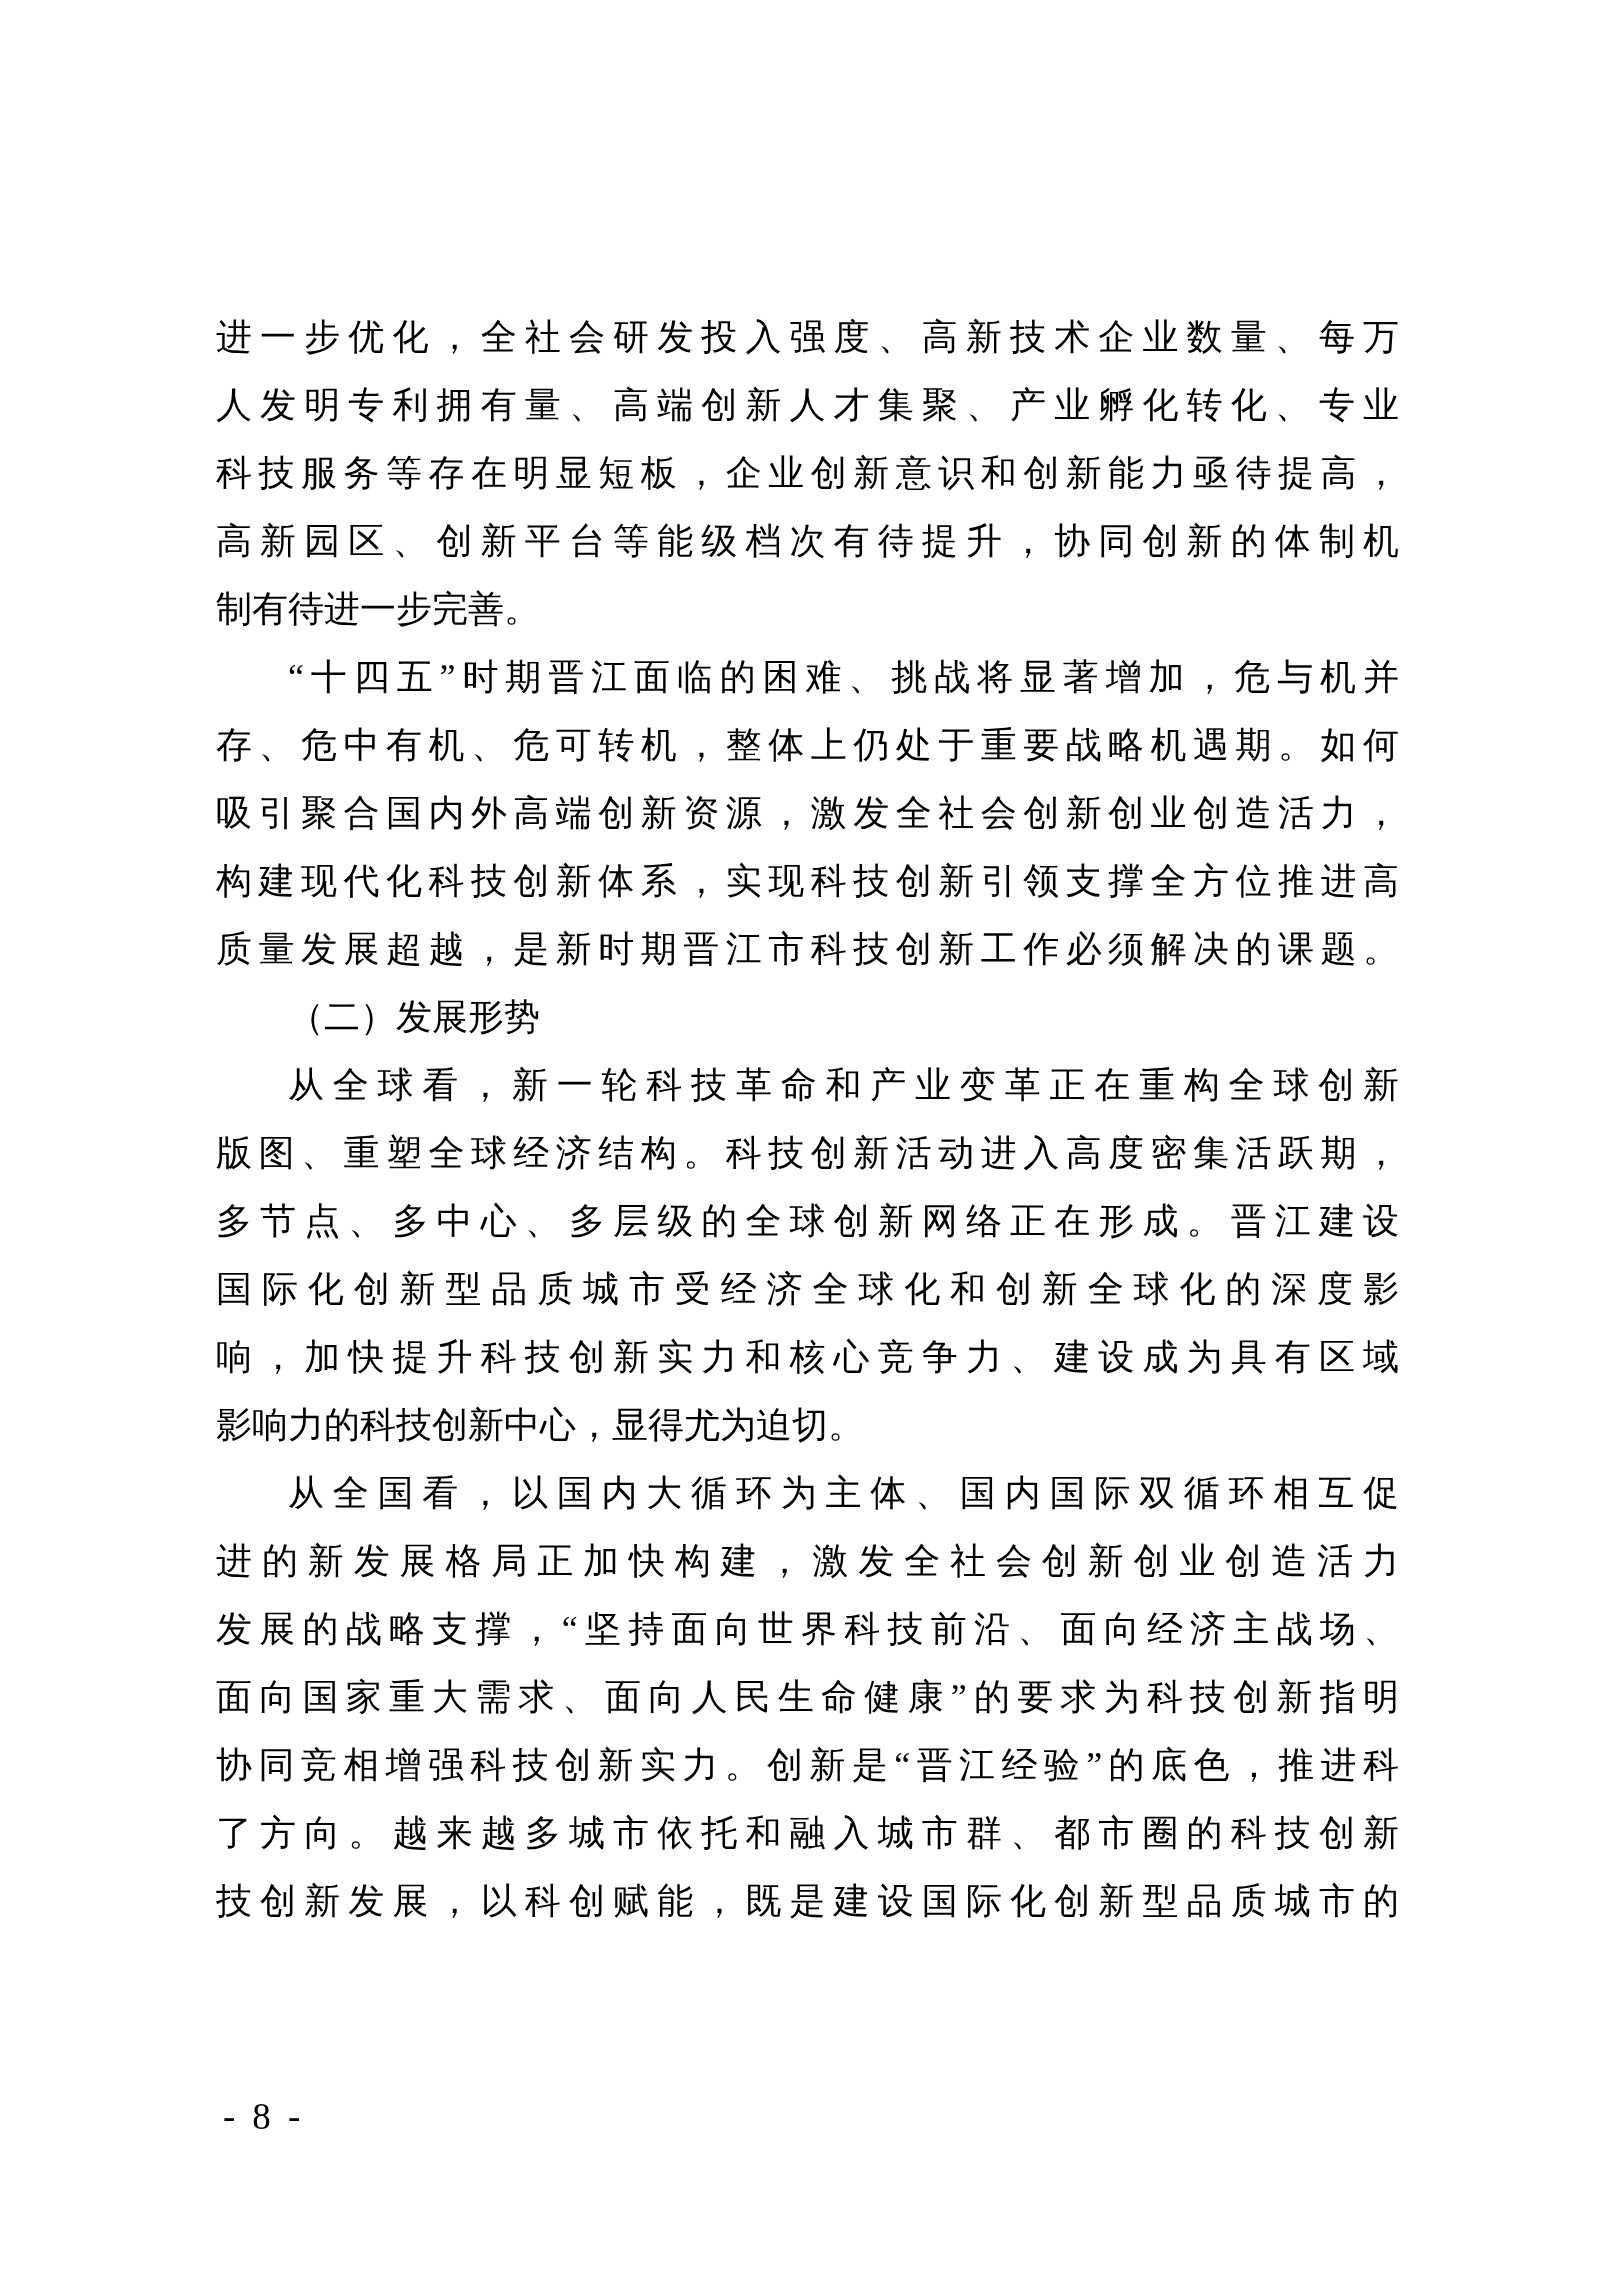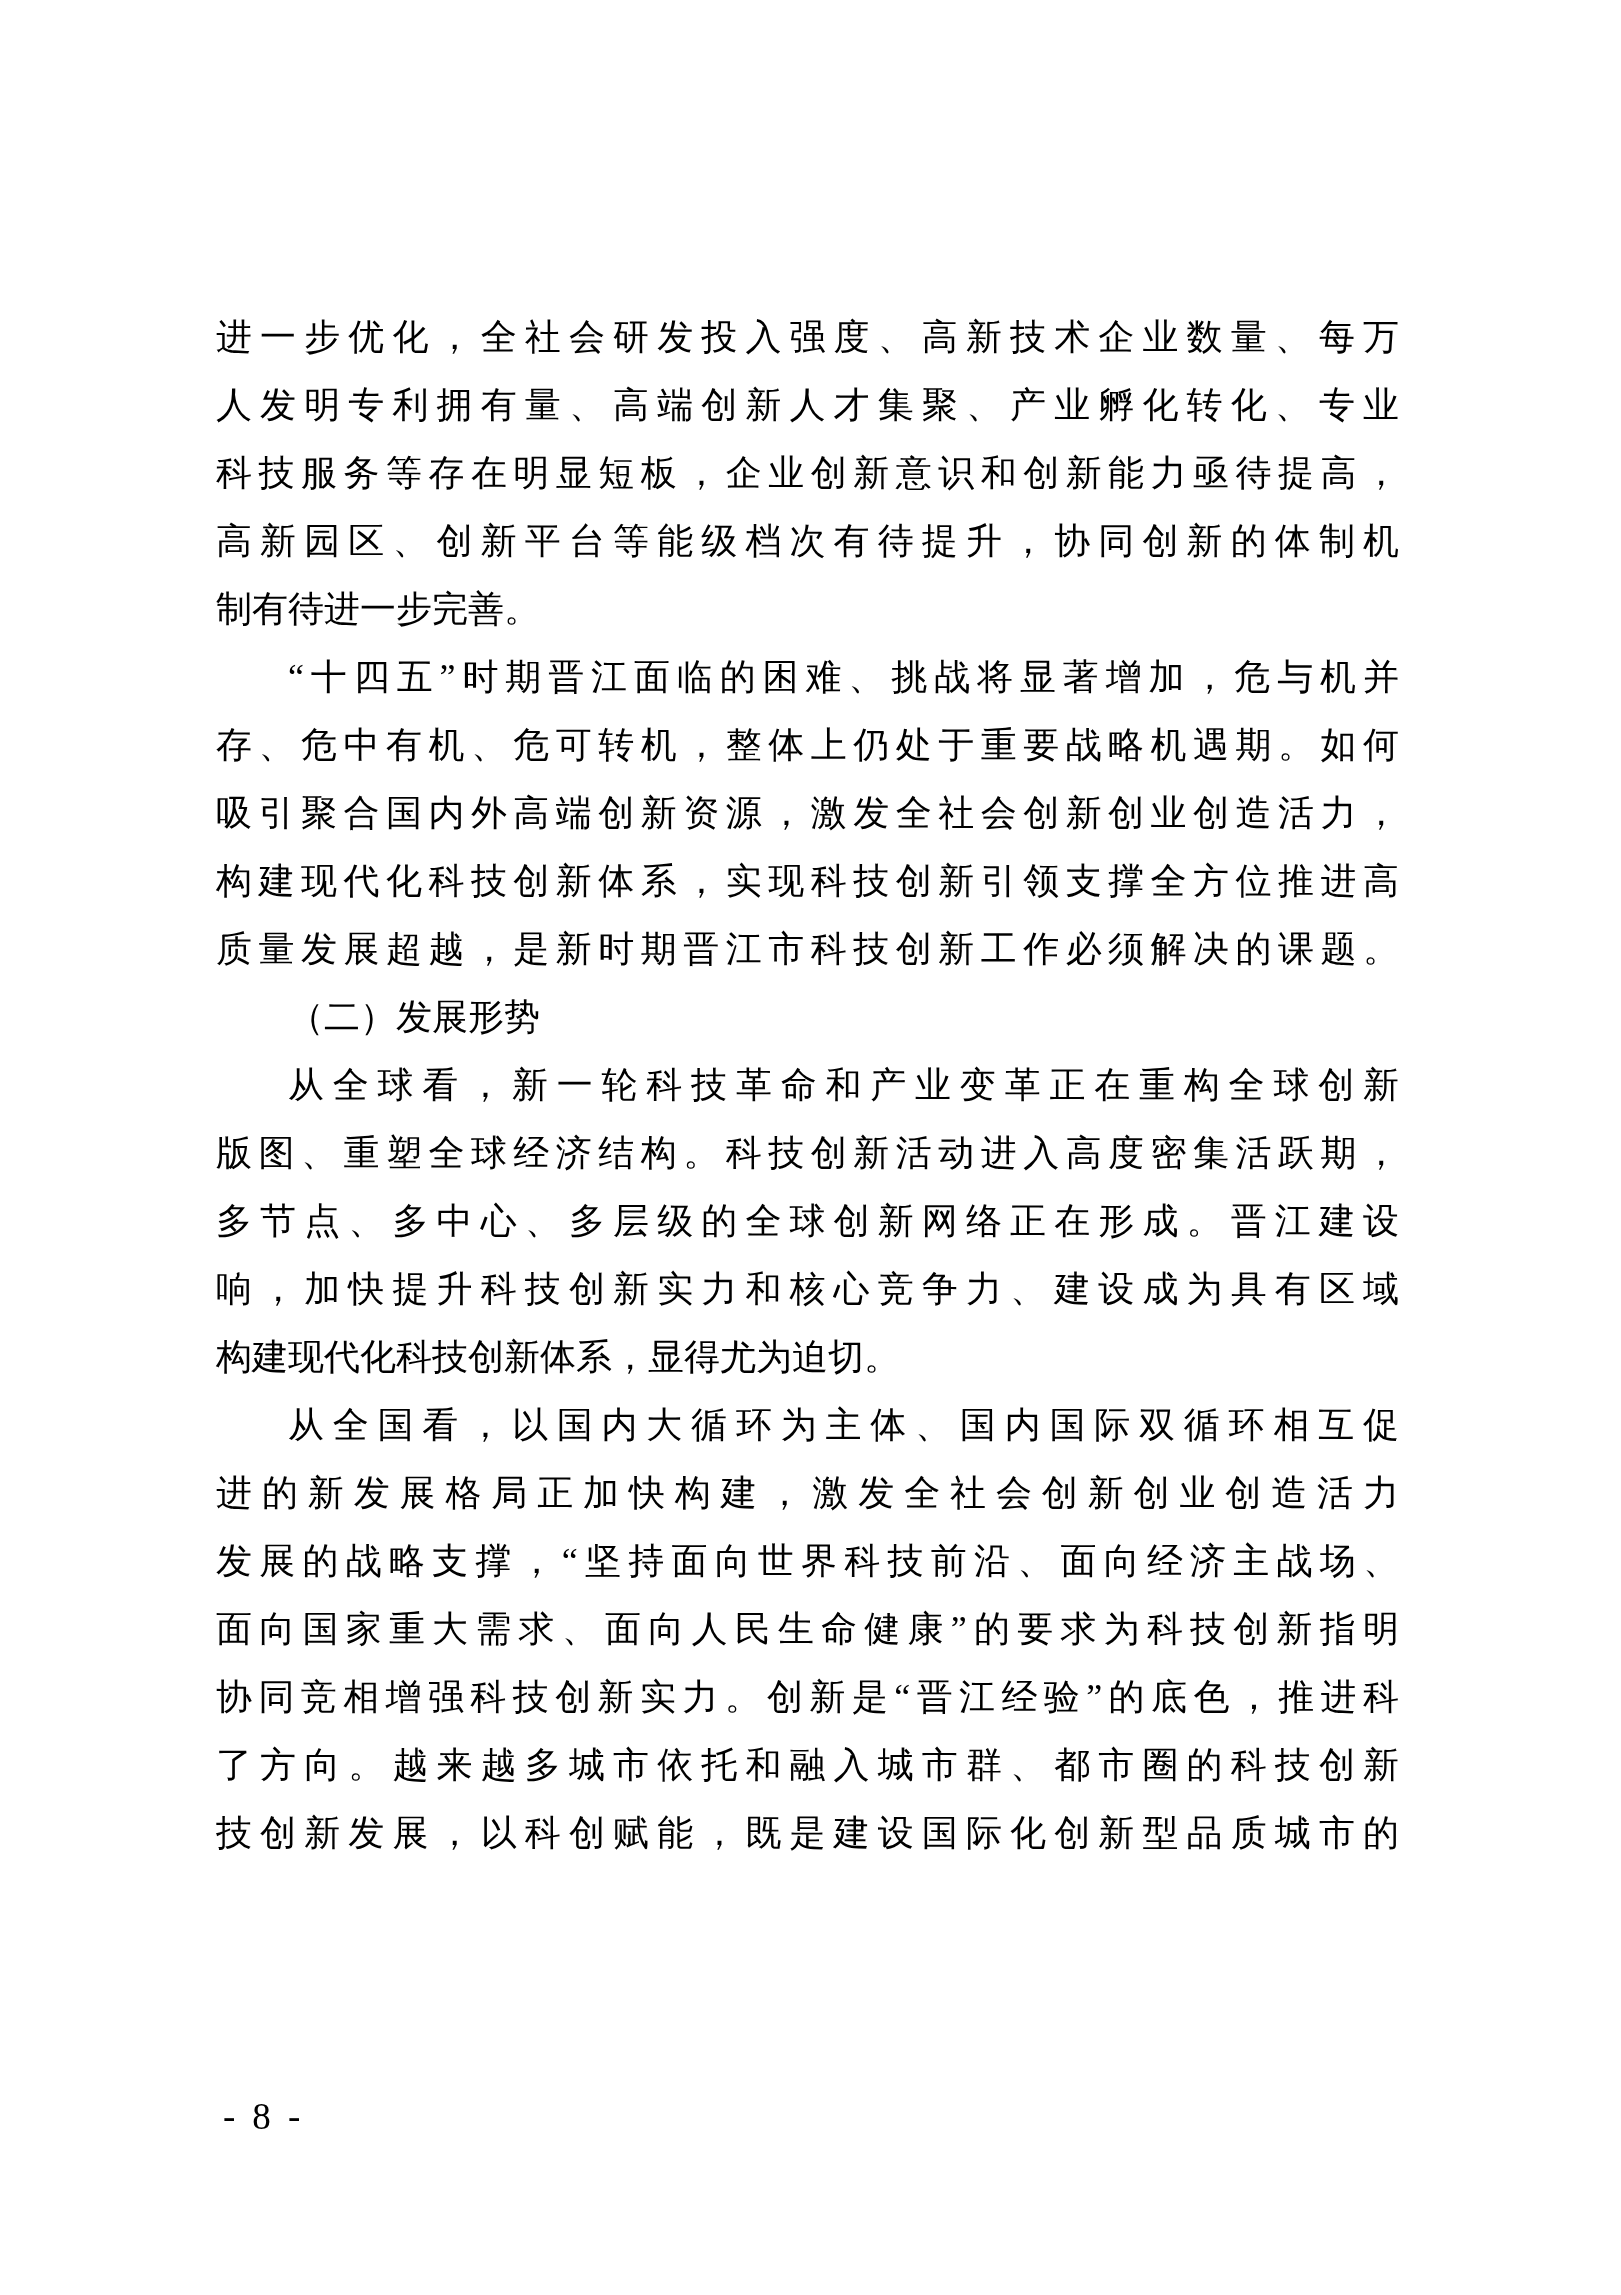--- a/index.html
+++ b/index.html
@@ -72,22 +72,23 @@
   </section>
 
   <section>
     <div class="ln end ind heading">（二）发展形势</div>
   </section>
 
   <section>
     <div class="ln fill ind">从全球看，新一轮科技革命和产业变革正在重构全球创新</div>
     <div class="ln fill">版图、重塑全球经济结构。科技创新活动进入高度密集活跃期，</div>
     <div class="ln fill">多节点、多中心、多层级的全球创新网络正在形成。晋江建设</div>
+    <div class="ln fill">国际化创新型品质城市受经济全球化和创新全球化的深度影</div>
     <div class="ln fill">响，加快提升科技创新实力和核心竞争力、建设成为具有区域</div>
-    <div class="ln end">构建现代化科技创新体系，显得尤为迫切。</div>
+    <div class="ln end">影响力的科技创新中心，显得尤为迫切。</div>
   </section>
 
   <section>
     <div class="ln fill ind">从全国看，以国内大循环为主体、国内国际双循环相互促</div>
     <div class="ln fill">进的新发展格局正加快构建，激发全社会创新创业创造活力</div>
     <div class="ln fill">发展的战略支撑，“坚持面向世界科技前沿、面向经济主战场、</div>
     <div class="ln fill">面向国家重大需求、面向人民生命健康”的要求为科技创新指明</div>
     <div class="ln fill">协同竞相增强科技创新实力。创新是“晋江经验”的底色，推进科</div>
     <div class="ln fill">了方向。越来越多城市依托和融入城市群、都市圈的科技创新</div>
     <div class="ln fill">技创新发展，以科创赋能，既是建设国际化创新型品质城市的</div>

